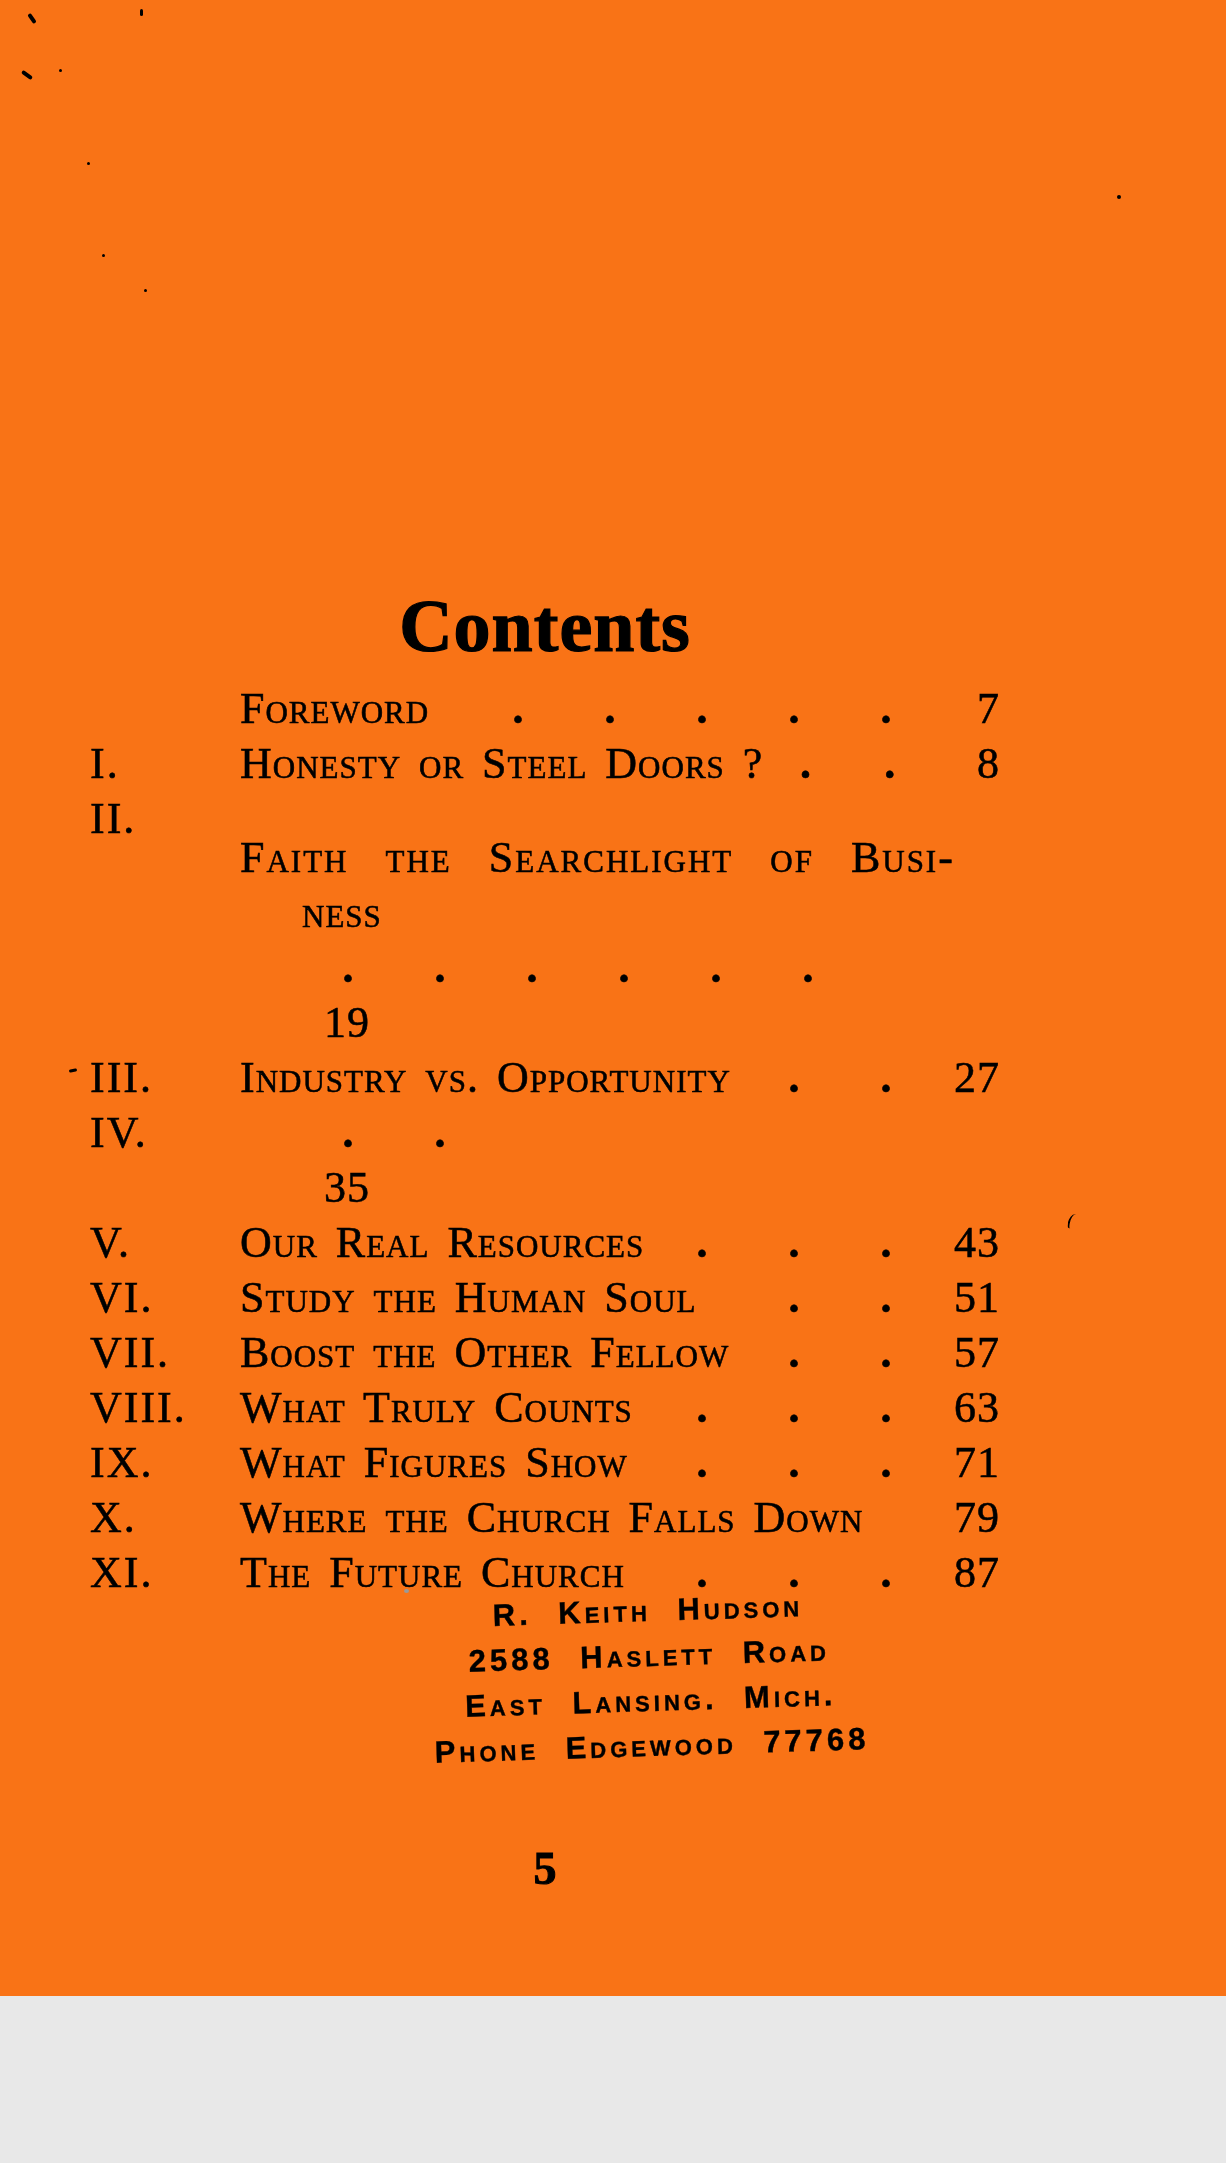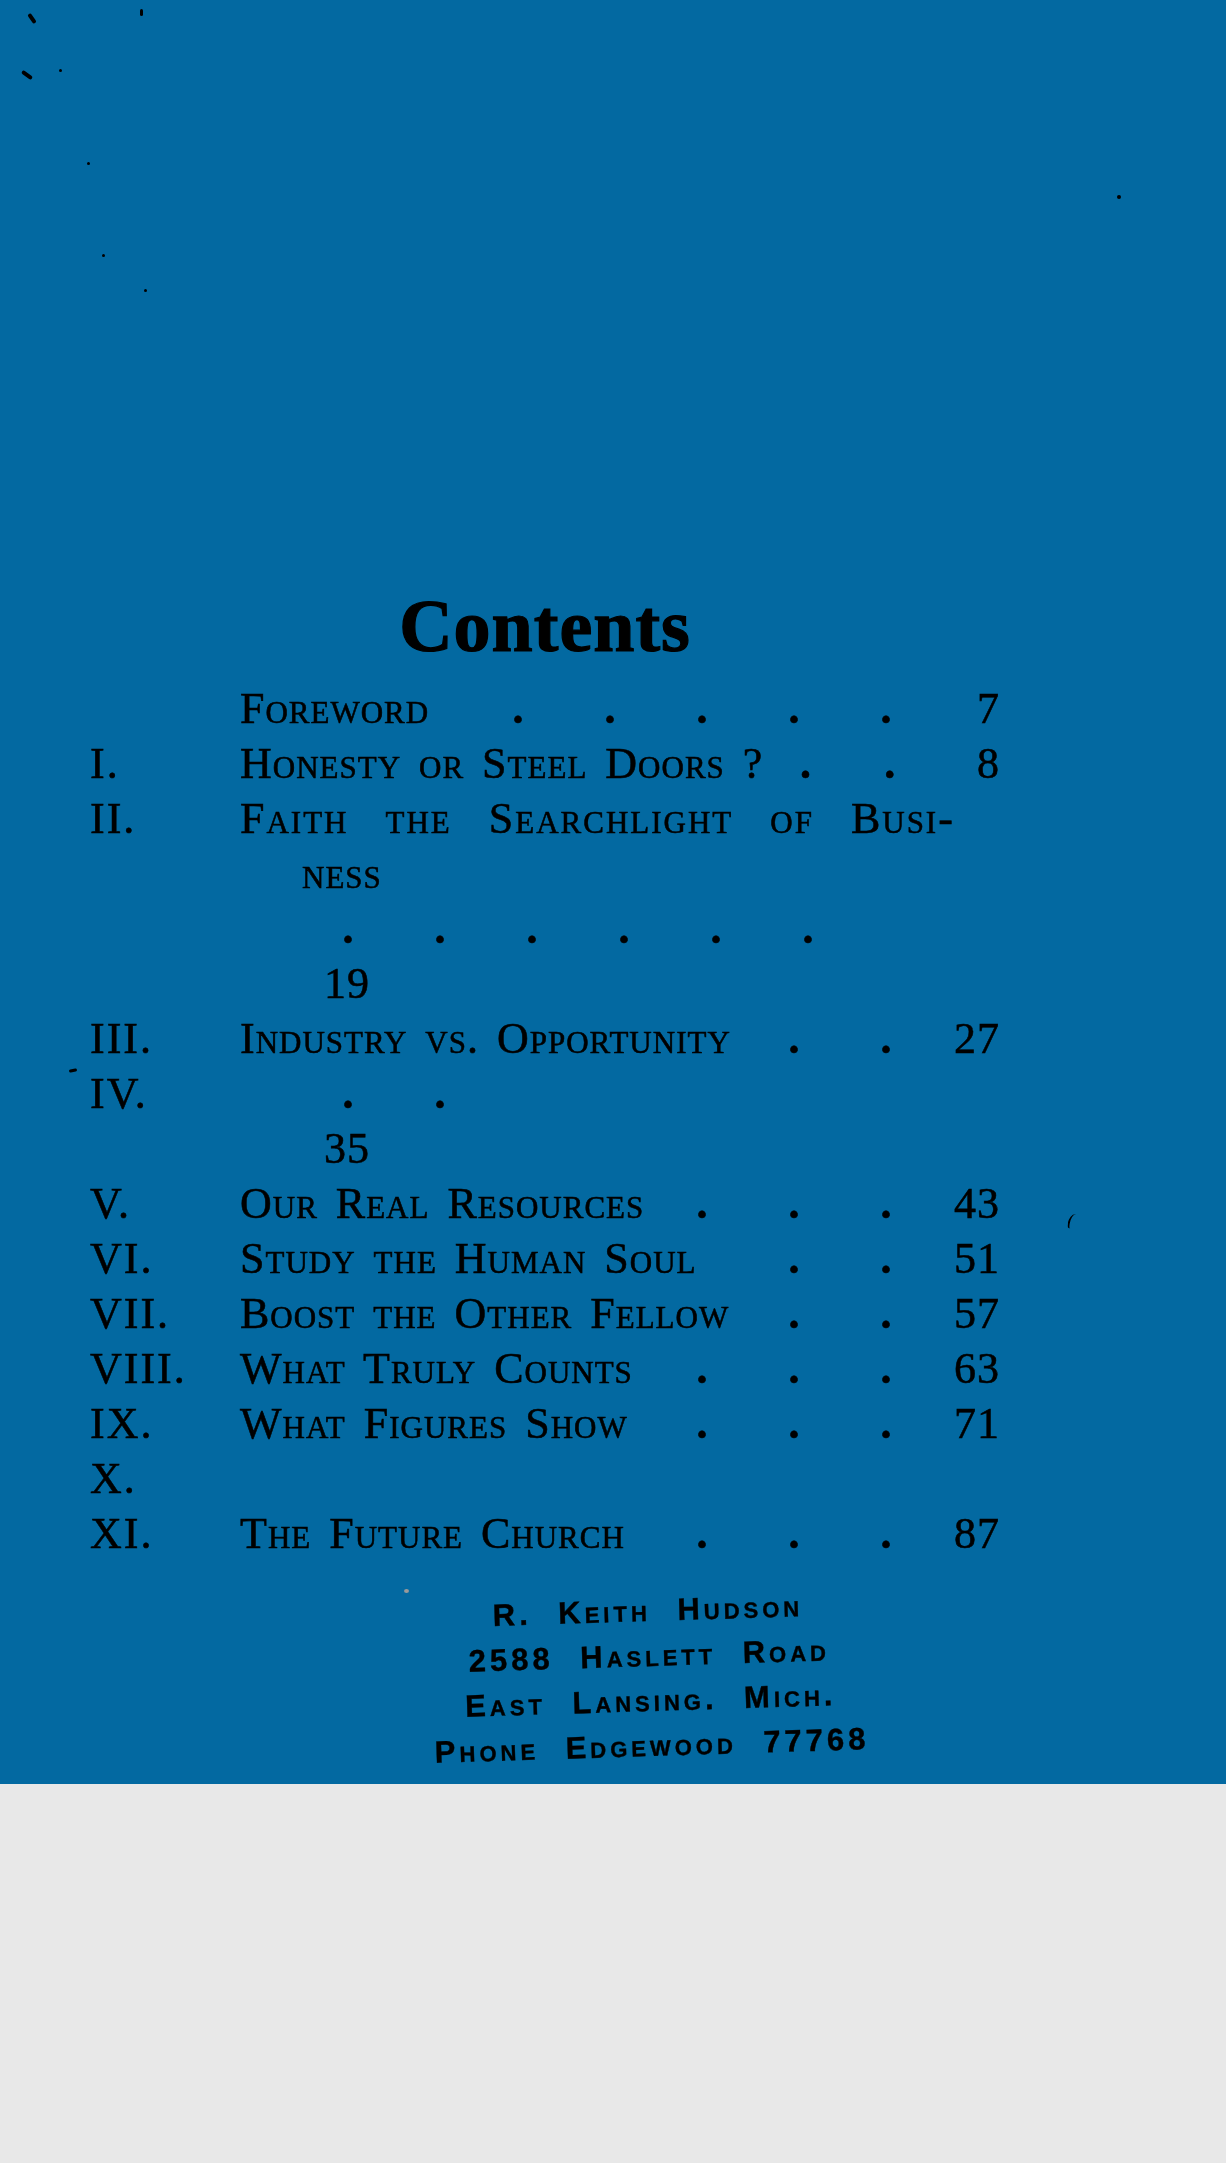--- a/index.html
+++ b/index.html
@@ -1,19 +1,19 @@
 <!DOCTYPE html>
 <html><head>
 <meta charset="utf-8">
 <style>
   html,body{margin:0;padding:0;background:#e8e8e8;}
   .scan{
     position:relative;
-    width:1226px;height:1784px;
-    background:#0369a1;
+    width:1226px;height:1996px;
+    background:#f97316;
     color:#000;
     font-family:"Liberation Serif", serif;
     overflow:hidden;
     -webkit-text-stroke:0.55px #000;
   }
   
   .book-title{
     position:absolute;left:90px;top:534px;width:910px;
     text-align:center;
     font-size:74px;
@@ -33,21 +33,21 @@
   }
   .row-body{flex:1;min-width:0;}
   .toc-line{display:flex;align-items:baseline;line-height:55px;}
   .toc-line.indent{padding-left:62px;flex-direction:column;}
   .t{
     font-variant:small-caps;
     letter-spacing:1px;
     word-spacing:6px;
     white-space:nowrap;
   }
-  .t.spread{word-spacing:24px;letter-spacing:2px;}
+  .t.spread{word-spacing:24px;letter-spacing:2px;margin-top:39px;}
   .leaders{
     flex:1;display:flex;justify-content:flex-end;align-items:baseline;
     overflow:hidden;
   }
   .dot-slot{width:92px;text-align:center;font-weight:bold;}
   .pg{width:68px;flex:none;text-align:right;letter-spacing:1px;}
   
   .stamp{
     position:absolute;left:368px;top:1588px;width:564px;
     transform:rotate(-1.8deg);
@@ -238,20 +238,27 @@
               <span class="dot-slot">.</span>
               <span class="dot-slot">.</span>
             </span>
           <span class="pg">71</span>
         </div>
       </div>
     </div>
 
     <div class="toc-row">
       <span class="num">X.</span>
+      <div class="row-body">
+        <div class="toc-line">
+          <span class="t">Where the Church Falls Down</span>
+          <span class="leaders"></span>
+          <span class="pg">79</span>
+        </div>
+      </div>
     </div>
 
     <div class="toc-row">
       <span class="num">XI.</span>
       <div class="row-body">
         <div class="toc-line">
           <span class="t">The Future Church</span>
           <span class="leaders">
               <span class="dot-slot">.</span>
               <span class="dot-slot">.</span>

